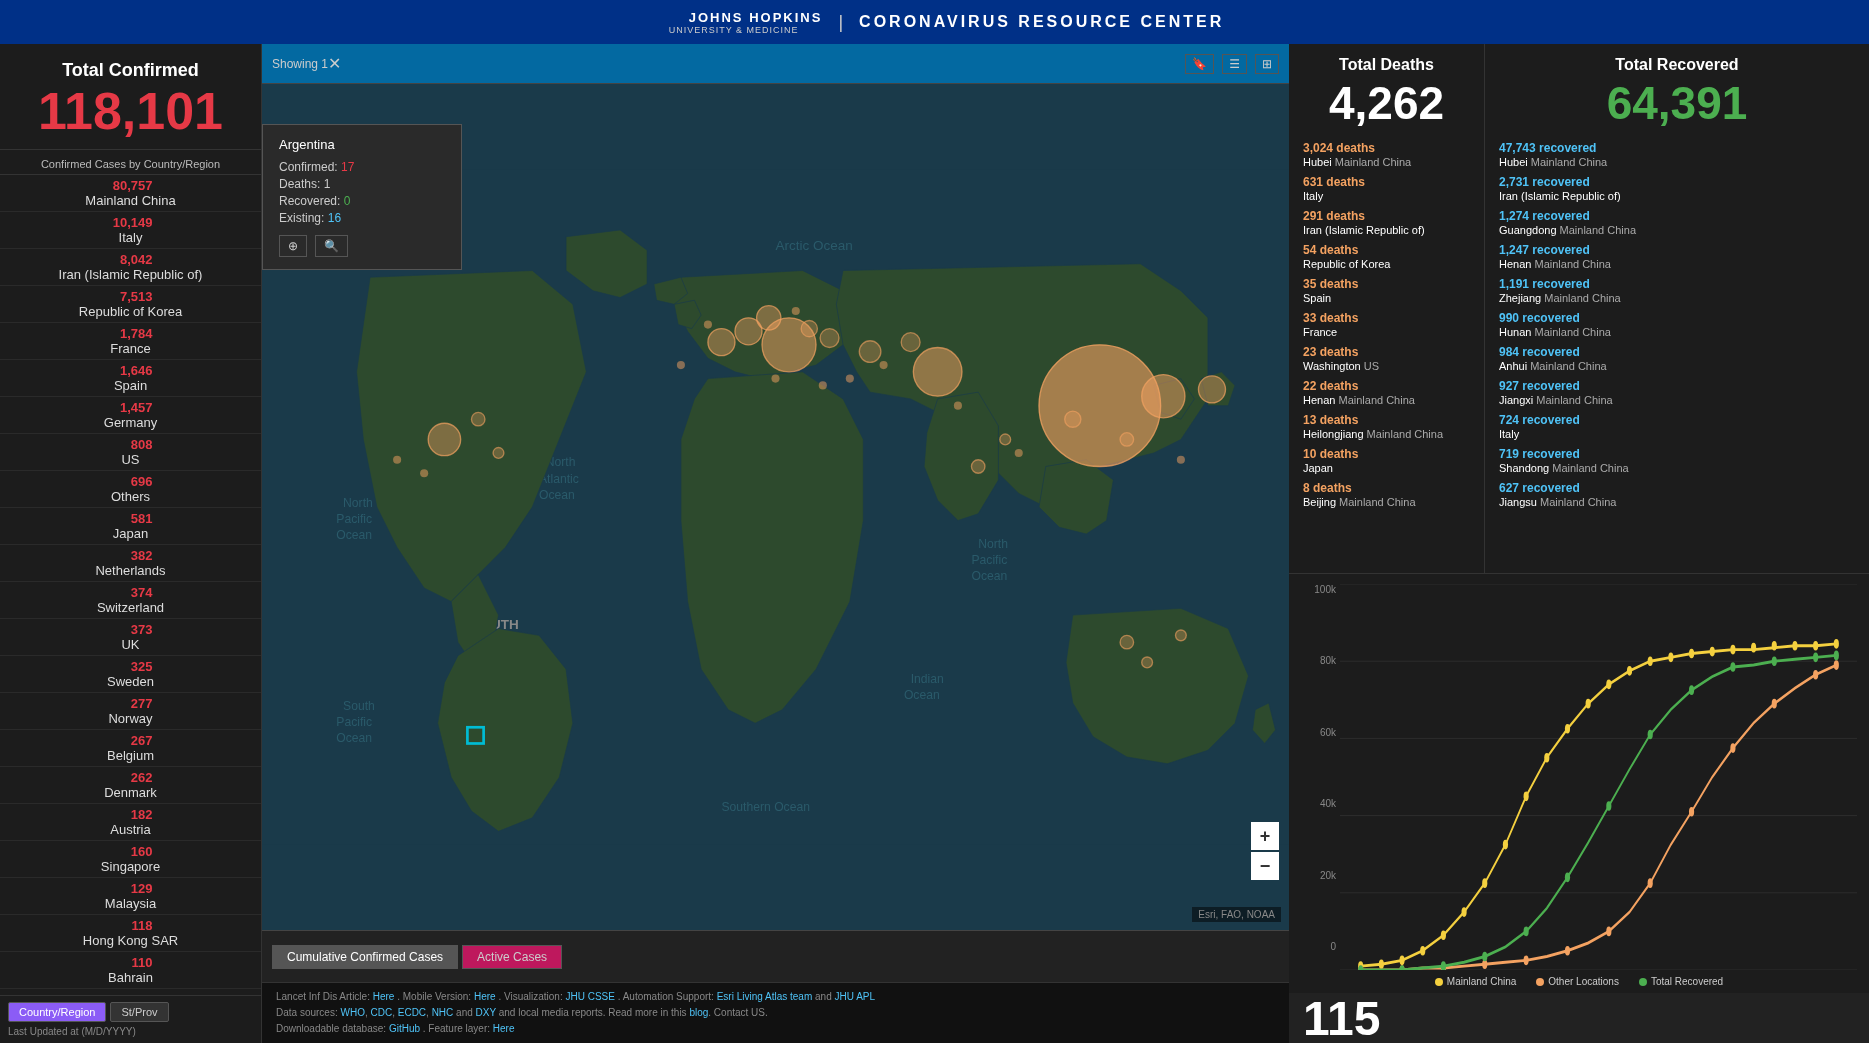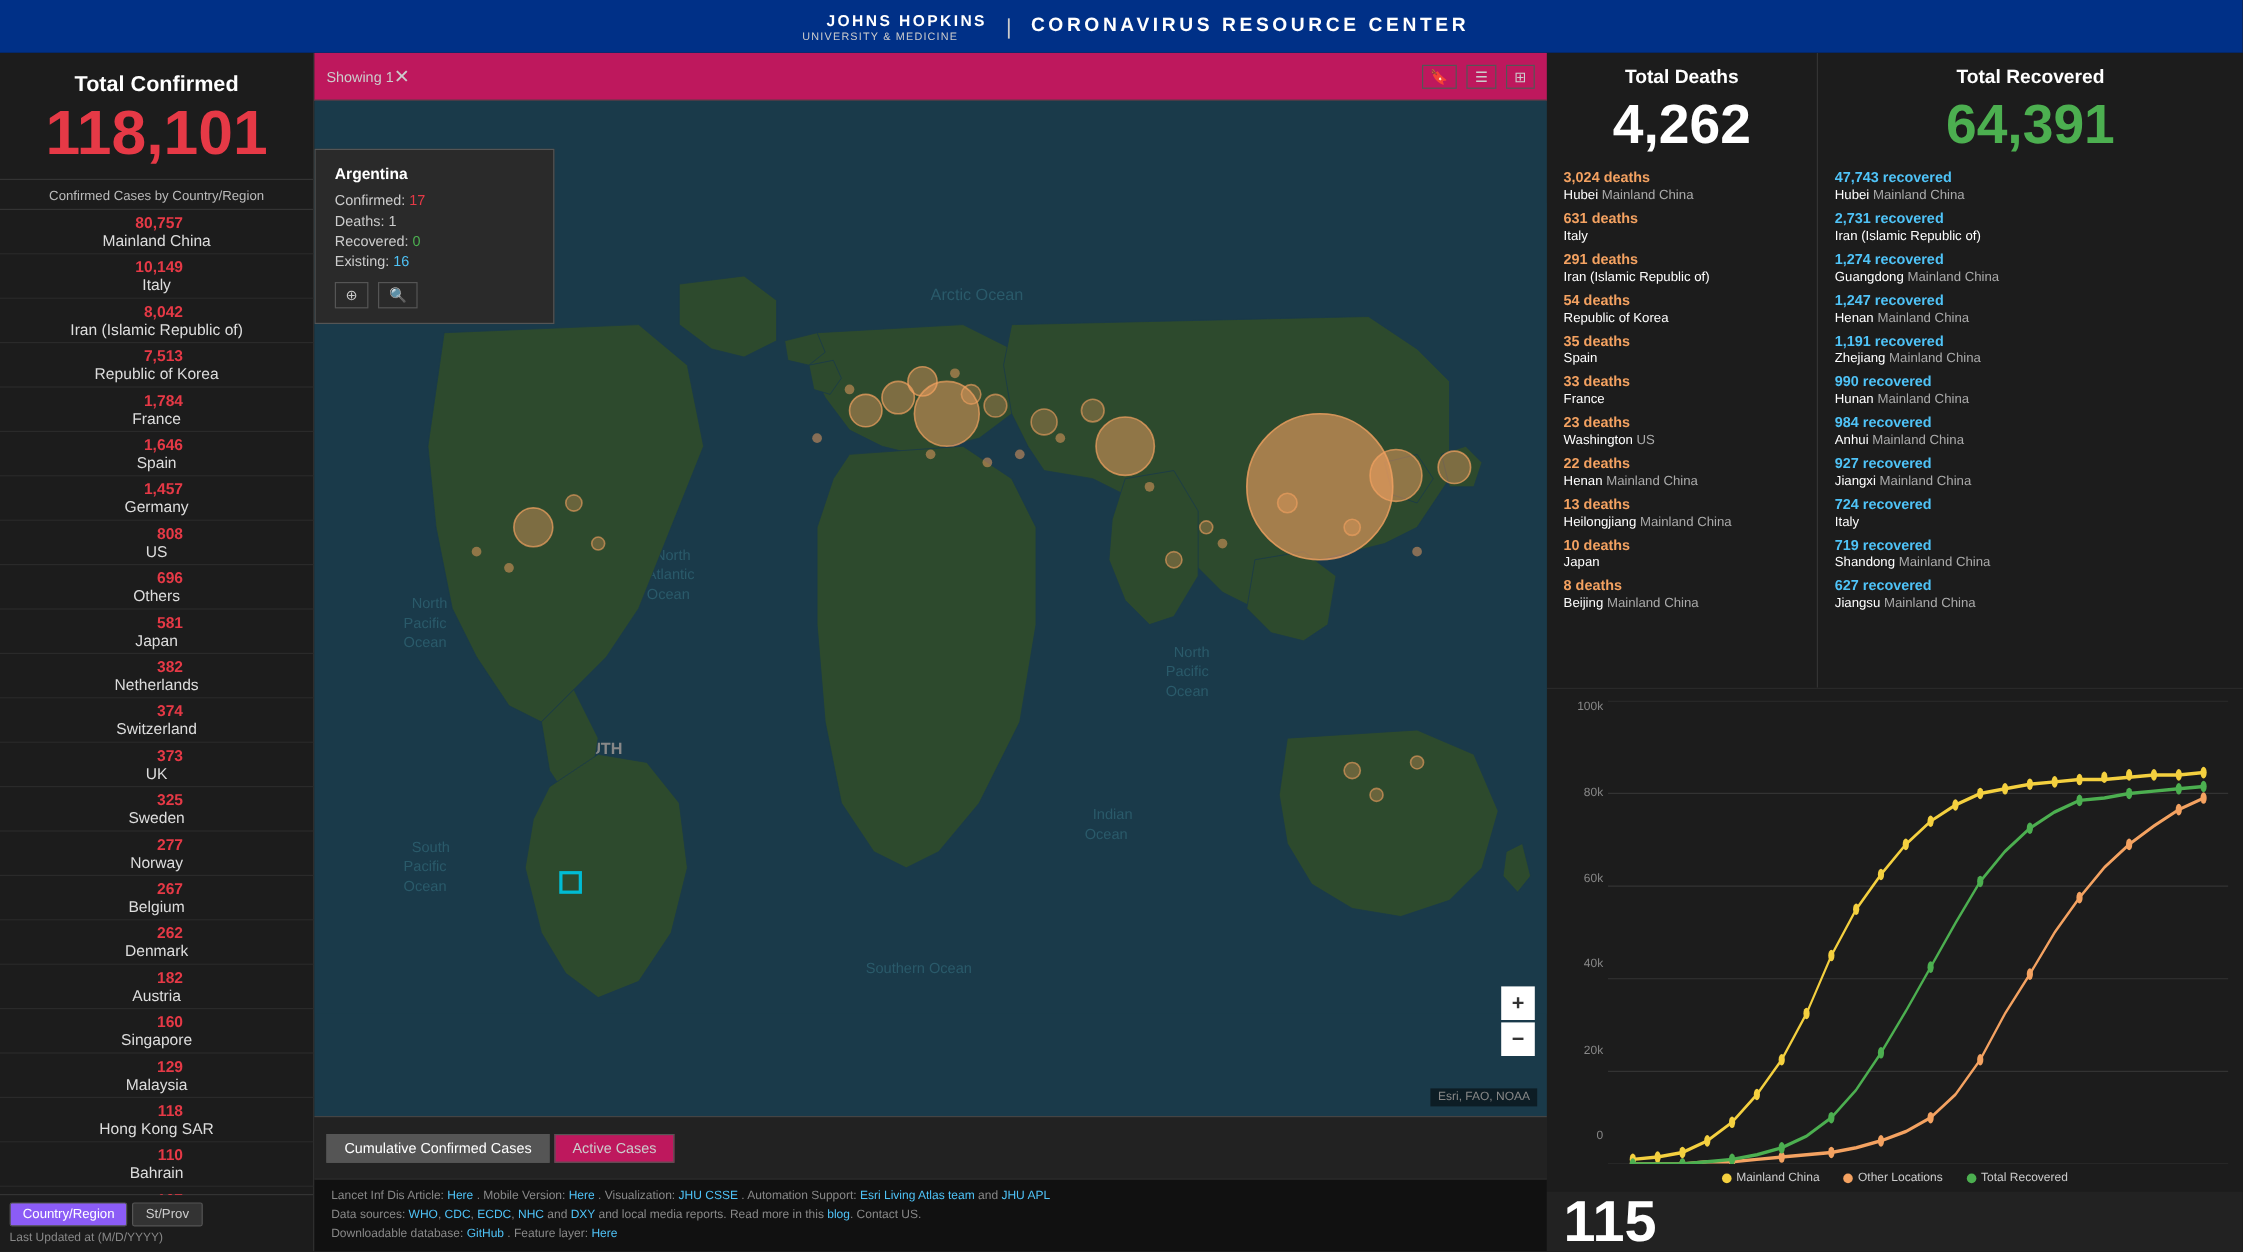--- a/index.html
+++ b/index.html
@@ -95,21 +95,21 @@
     .map-area {
       flex: 1;
       display: flex;
       flex-direction: column;
       position: relative;
       background: #2d2d2d;
     }
 
     .map-toolbar {
       height: 40px;
-      background: #be185d;
+      background: #0369a1;
       display: flex;
       align-items: center;
       padding: 0 10px;
       border-bottom: 1px solid #444;
     }
     .map-showing { font-size: 12px; color: #ccc; }
     .map-close-btn {
       background: none;
       border: none;
       color: #ccc;
@@ -123,21 +123,21 @@
       position: absolute;
       top: 40px;
       left: 0;
       background: #2a2a2a;
       border: 1px solid #555;
       padding: 12px 16px;
       width: 200px;
       z-index: 10;
       font-size: 12px;
     }
-    .map-popup-title { font-weight: bold; color: #fff; margin-bottom: 8px; font-size: 13px; }
+    .map-popup-title { font-weight: normal; color: #fff; margin-bottom: 8px; font-size: 13px; }
     .popup-row { margin: 3px 0; color: #ccc; }
     .popup-value-red { color: #e63946; }
     .popup-value-green { color: #4caf50; }
     .popup-value-blue { color: #4fc3f7; }
     .popup-tools { display: flex; gap: 8px; margin-top: 10px; }
     .popup-tool-btn { background: none; border: 1px solid #555; color: #ccc; padding: 3px 8px; cursor: pointer; font-size: 12px; }
 
     .map-container {
       flex: 1;
       position: relative;
@@ -207,21 +207,21 @@
       background: #1c1c1c;
     }
 
     .right-top {
       display: flex;
       height: 530px;
       border-bottom: 1px solid #333;
     }
 
     .deaths-panel {
-      width: 226px;
+      width: 196px;
       background: #1c1c1c;
       padding: 12px 14px;
       border-right: 1px solid #333;
       overflow-y: auto;
     }
     .deaths-title { font-size: 16px; color: #fff; font-weight: bold; text-align: center; margin-bottom: 4px; }
     .deaths-number { font-size: 46px; font-weight: bold; color: #fff; text-align: center; line-height: 1.1; margin-bottom: 12px; }
 
     .deaths-list-item { margin: 6px 0; font-size: 12px; }
     .deaths-count { color: #f4a261; font-weight: bold; }

